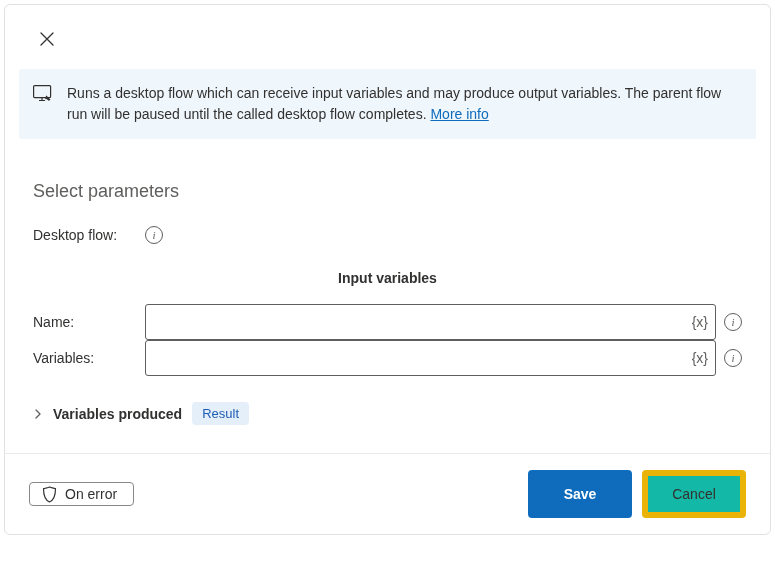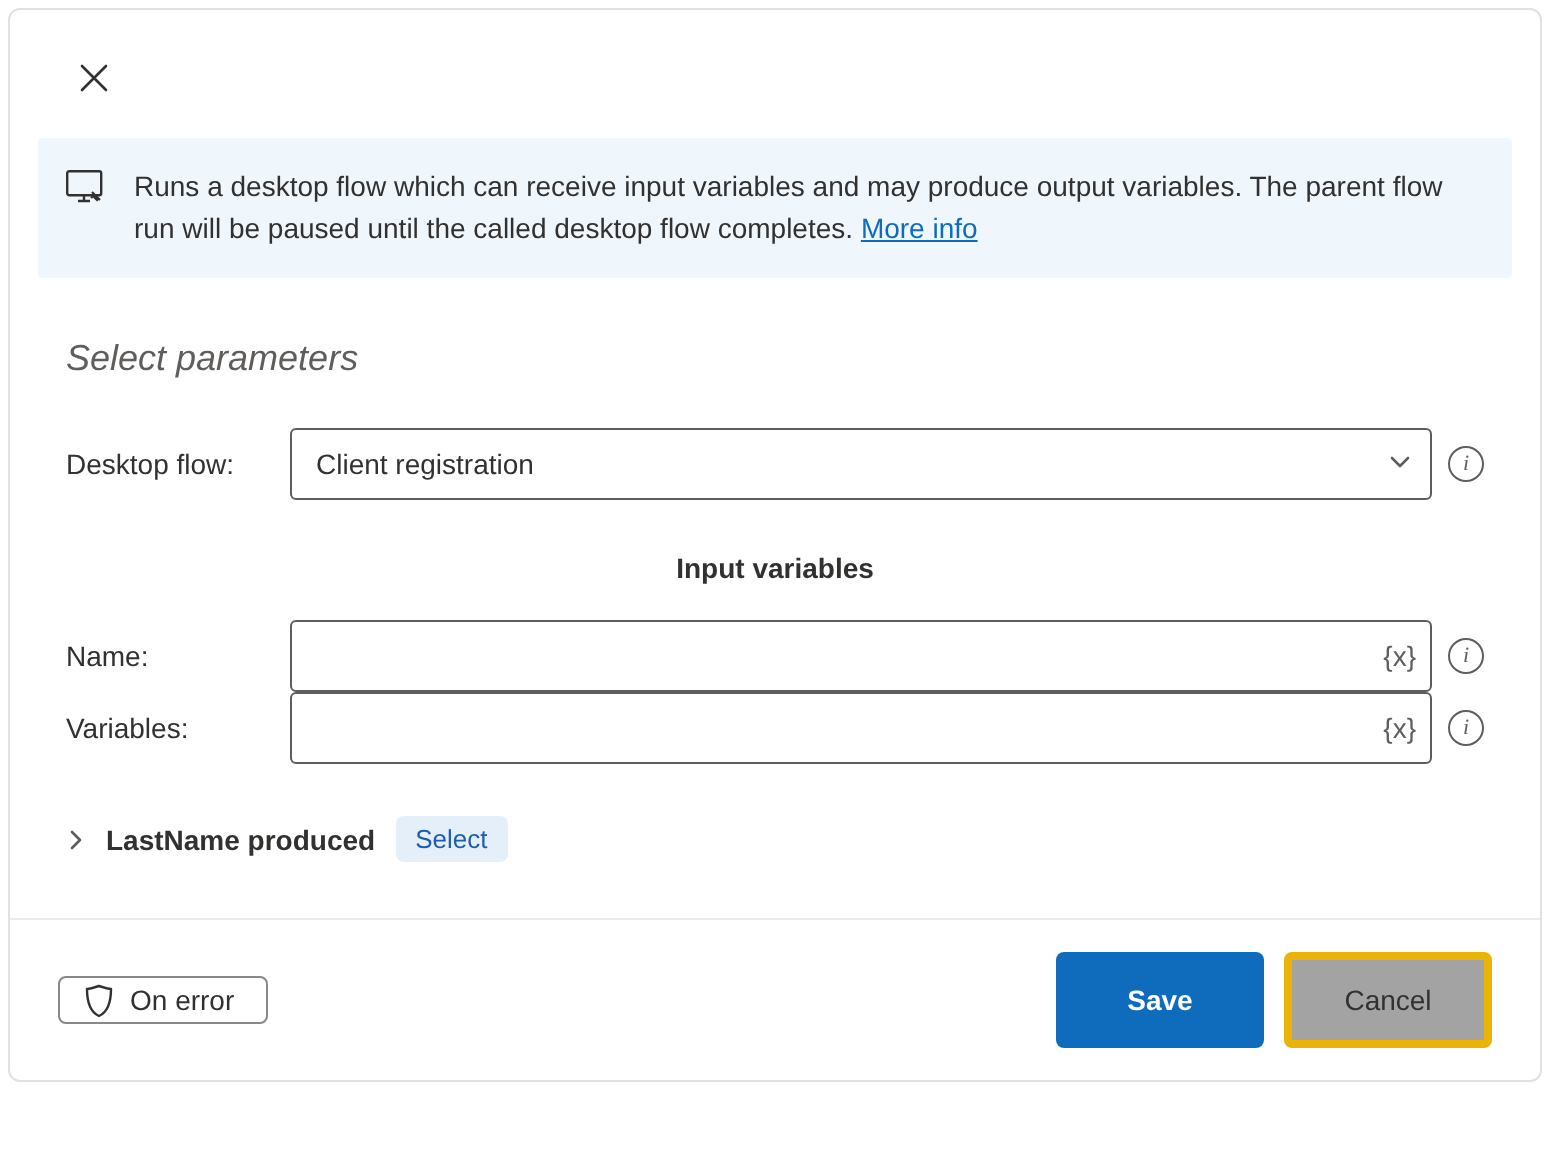--- a/index.html
+++ b/index.html
@@ -58,22 +58,21 @@
     color: #0f6cbd;
     text-decoration: underline;
   }
   .body {
     padding: 26px 28px 10px 28px;
   }
   .section-title {
     font-size: 18px;
     font-weight: 400;
     color: #605e5c;
-    margin: 4px 0 24px 0;
-    font-style: italic;
+    margin: 16px 0 24px 0;
   }
   .form-row {
     display: flex;
     align-items: center;
     gap: 8px;
   }
   .form-label {
     width: 104px;
     flex-shrink: 0;
     font-size: 14px;
@@ -195,22 +194,22 @@
     font-family: inherit;
     cursor: pointer;
     border: 1px solid transparent;
   }
   .btn-primary {
     background: #0f6cbd;
     color: #fff;
     font-weight: 600;
   }
   .btn-secondary {
-    background: #a3a3a3;
-    border: 4px solid #eab308;
+    background: #14b8a6;
+    border: 6px solid #eab308;
     color: #323130;
   }
 </style>
 </head>
 <body>
 
 <div class="dialog">
 
   <div class="header">
     <button class="close-btn">
@@ -232,30 +231,20 @@
     <div class="info-banner-text">
       <span>Runs a desktop flow which can receive input variables and may produce output variables. The parent flow run will be paused until the called desktop flow completes. </span><a href="#">More info</a>
     </div>
   </div>
 
   <div class="body">
     <h2 class="section-title">Select parameters</h2>
 
     <div class="form-row">
       <div class="form-label">Desktop flow:</div>
-      <div class="select-wrapper">
-        <div class="select-box">
-          <span>Client registration</span>
-        </div>
-        <span class="chevron-down">
-          <svg width="12" height="12" viewBox="0 0 12 12">
-              <path d="M2 4 L6 8 L10 4" stroke="#605e5c" stroke-width="1.3" fill="none" stroke-linecap="round" stroke-linejoin="round"></path>
-            </svg>
-        </span>
-      </div>
       <button class="info-icon-btn">i</button>
     </div>
 
     <div class="subsection-title">Input variables</div>
 
     <div class="form-row">
       <div class="form-label">Name:</div>
       <div class="input-wrapper">
         <input type="text" class="text-input" value="" style="">
         <span class="var-icon">{x}</span>
@@ -271,22 +260,22 @@
       </div>
       <button class="info-icon-btn">i</button>
     </div>
 
     <div class="vars-produced">
       <span class="chevron-right">
         <svg width="10" height="10" viewBox="0 0 10 10">
             <path d="M3 1 L7 5 L3 9" stroke="#605e5c" stroke-width="1.3" fill="none" stroke-linecap="round" stroke-linejoin="round"></path>
           </svg>
       </span>
-      <span class="vars-produced-label">LastName produced</span>
-      <span class="result-pill">Select</span>
+      <span class="vars-produced-label">Variables produced</span>
+      <span class="result-pill">Result</span>
     </div>
   </div>
 
   <div class="footer">
     <button class="on-error-btn">
       <svg width="15" height="17" viewBox="0 0 15 17">
           <path d="M7.5 1 C7.5 1 3 2.5 1.5 2.5 C1.5 8 3 14 7.5 16 C12 14 13.5 8 13.5 2.5 C12 2.5 7.5 1 7.5 1 Z" stroke="#323130" stroke-width="1.2" fill="none" stroke-linejoin="round"></path>
         </svg>
       <span>On error</span>
     </button>

